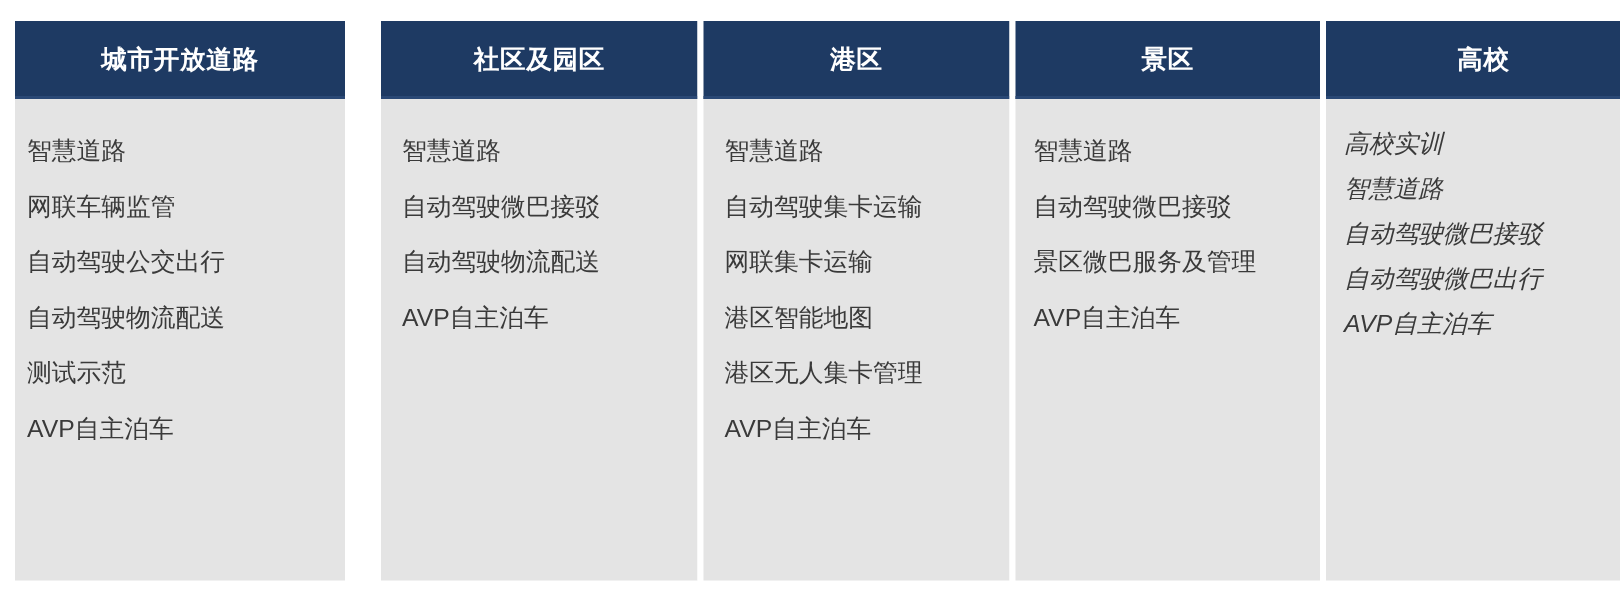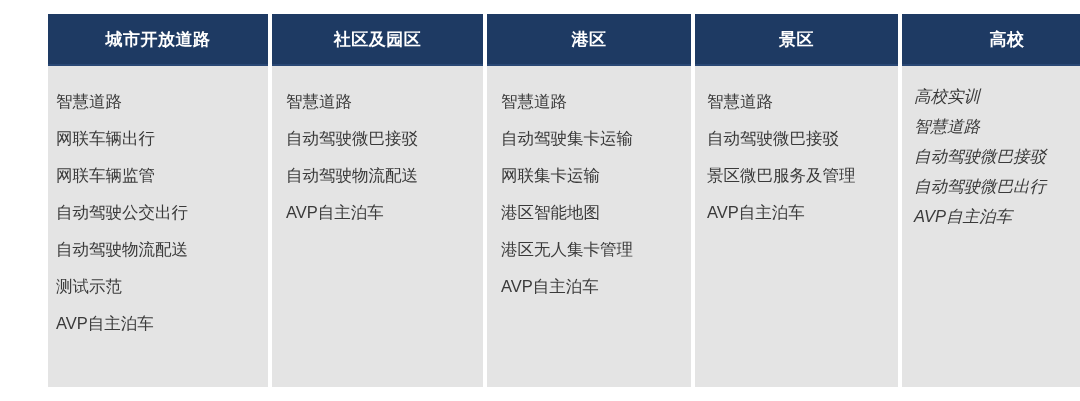--- a/index.html
+++ b/index.html
@@ -59,22 +59,22 @@
     list-style: none;
     margin: 0;
     padding: 0;
   }
   .col-body li {
     color: #3a3a3a;
     font-size: 16.5px;
     white-space: nowrap;
   }
   
-  .c0 { width: 220px; flex: 0 0 220px; margin-left: 38px; }
-  .c1 { width: 211px; flex: 0 0 211px; }
+  .c0 { width: 220px; flex: 0 0 220px; }
+  .c1 { width: 211px; flex: 0 0 211px; margin-left: 20px; }
   .c2 { width: 204px; flex: 0 0 204px; }
   .c3 { width: 203px; flex: 0 0 203px; }
   .c4 { width: 210px; flex: 0 0 210px; }
 
   .c0 .col-body { padding-left: 8px; padding-top: 17px; }
   .c0 .col-body li { line-height: 37px; }
 
   .c1 .col-body { padding-left: 14px; padding-top: 17px; }
   .c1 .col-body li { line-height: 37px; }
 
@@ -90,21 +90,20 @@
 </head>
 <body>
 
 <div id="table-wrap">
 
   <div class="column c0">
     <div class="col-header">城市开放道路</div>
     <div class="col-body">
       <ul>
         <li>智慧道路</li>
-        <li>网联车辆出行</li>
         <li>网联车辆监管</li>
         <li>自动驾驶公交出行</li>
         <li>自动驾驶物流配送</li>
         <li>测试示范</li>
         <li>AVP自主泊车</li>
       </ul>
     </div>
   </div>
 
   <div class="col-gap"></div>

